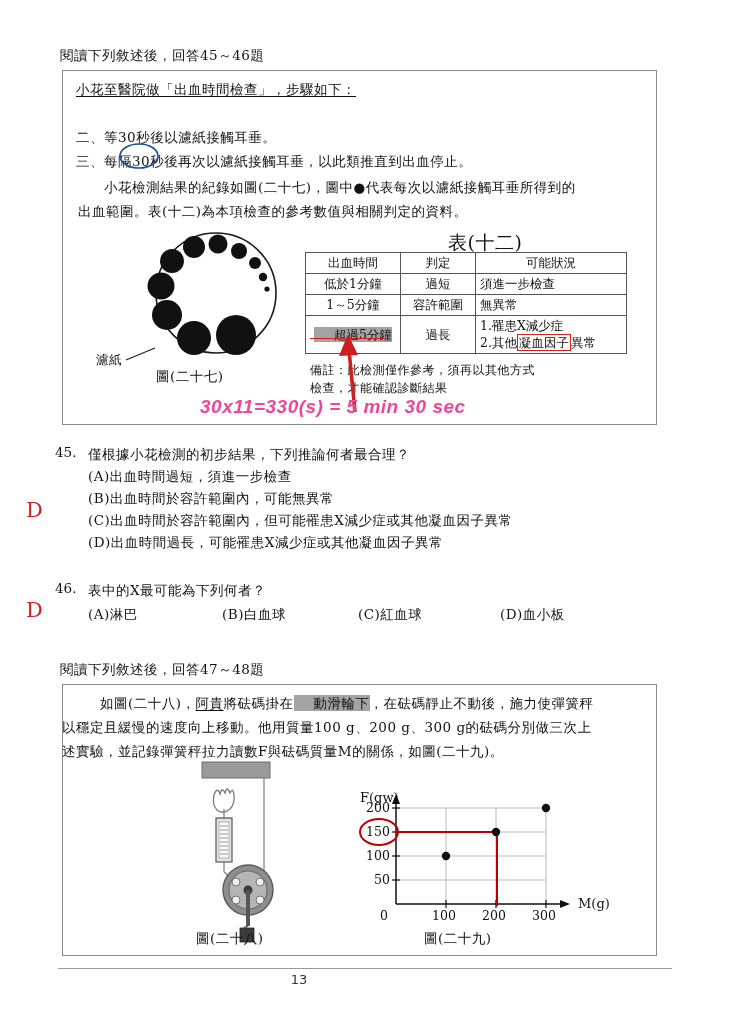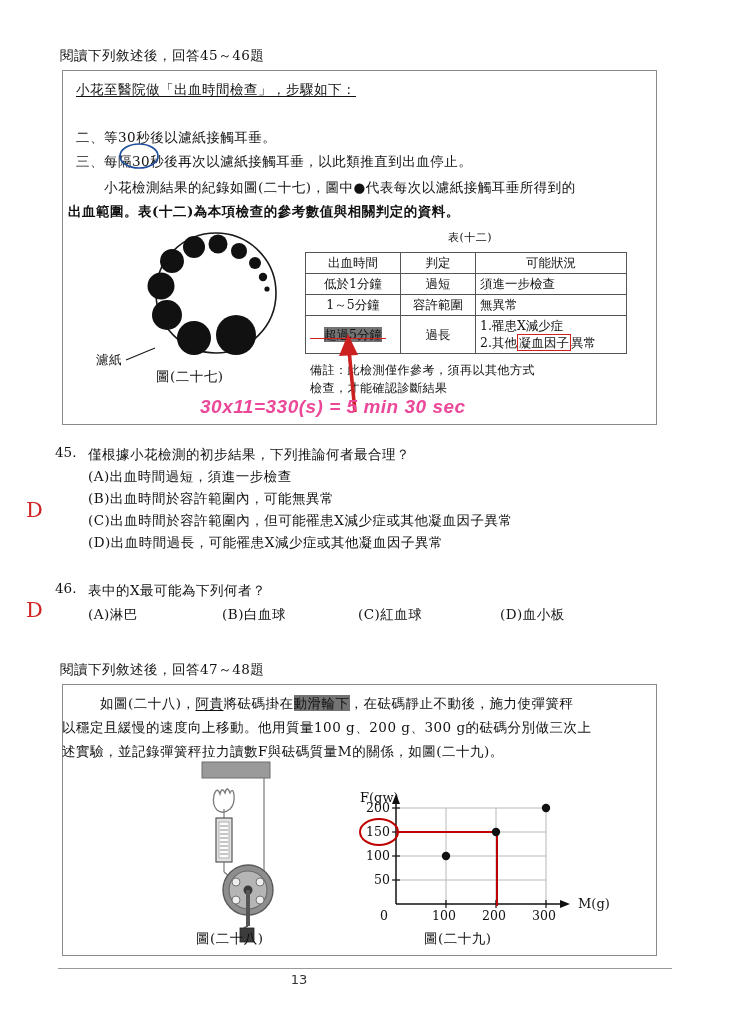--- a/index.html
+++ b/index.html
@@ -42,21 +42,21 @@
     position: absolute;
     font-size: 13.5px;
     line-height: 19px;
     white-space: nowrap;
   }
   .u { text-decoration: underline; text-underline-offset: 2px; }
 
   
   .tbl-cap {
     position: absolute;
-    font-size: 11px;
+    font-size: 19px;
     white-space: nowrap;
   }
   table.t12 {
     position: absolute;
     border-collapse: collapse;
     font-size: 12.5px;
     background: #fff;
   }
   table.t12 td {
     border: 1px solid #555;
@@ -67,21 +67,21 @@
   }
   table.t12 td.left { text-align: left; }
   .note {
     position: absolute;
     font-size: 12px;
     line-height: 17px;
     white-space: nowrap;
     text-align: center;
   }
   
-  .hl-pink { background: #737373; }
+  .hl-pink { background: #a3a3a3; padding-left: 20px; }
   .redbox {
     border: 1.5px solid #d32020;
     padding: 0 1px;
     display: inline-block;
     line-height: 15px;
   }
   .strike-red {
     position: absolute;
     background: #d32020;
     height: 1.2px;
@@ -145,21 +145,21 @@
 <div class="page">
 
   <div class="lead cn" style="left:60px; top:46px;">閱讀下列敘述後，回答45～46題</div>
 
   <div class="frame" style="left:62px; top:70px; width:595px; height:355px;"></div>
 
   <div class="frame-line cn u" style="left:76px; top:80px;">小花至醫院做「出血時間檢查」，步驟如下：</div>
   <div class="frame-line cn" style="left:76px; top:128px;">二、等30秒後以濾紙接觸耳垂。</div>
   <div class="frame-line cn" style="left:76px; top:152px;">三、每隔30秒後再次以濾紙接觸耳垂，以此類推直到出血停止。</div>
   <div class="frame-line cn" style="left:76px; top:178px;">　　小花檢測結果的紀錄如圖(二十七)，圖中●代表每次以濾紙接觸耳垂所得到的</div>
-  <div class="frame-line cn" style="left:68px; top:202px;font-weight:bold;">出血範圍。表(十二)為本項檢查的參考數值與相關判定的資料。</div>
+  <div class="frame-line cn" style="left:78px; top:202px;">出血範圍。表(十二)為本項檢查的參考數值與相關判定的資料。</div>
 
   <svg class="fig27" style="left:118px; top:143px;" width="42" height="26">
     <ellipse cx="21" cy="13" rx="19" ry="12" fill="none" stroke="#1f4e9c" stroke-width="1.7"></ellipse>
   </svg>
 
   <svg class="fig27" style="left:128px; top:230px;" width="170" height="130">
     <circle cx="88" cy="63" r="60" fill="none" stroke="#1a1a1a" stroke-width="1.6"></circle>
 
     <circle cx="108" cy="105" r="20" fill="#111"></circle>
     <circle cx="66" cy="108" r="17" fill="#111"></circle>

